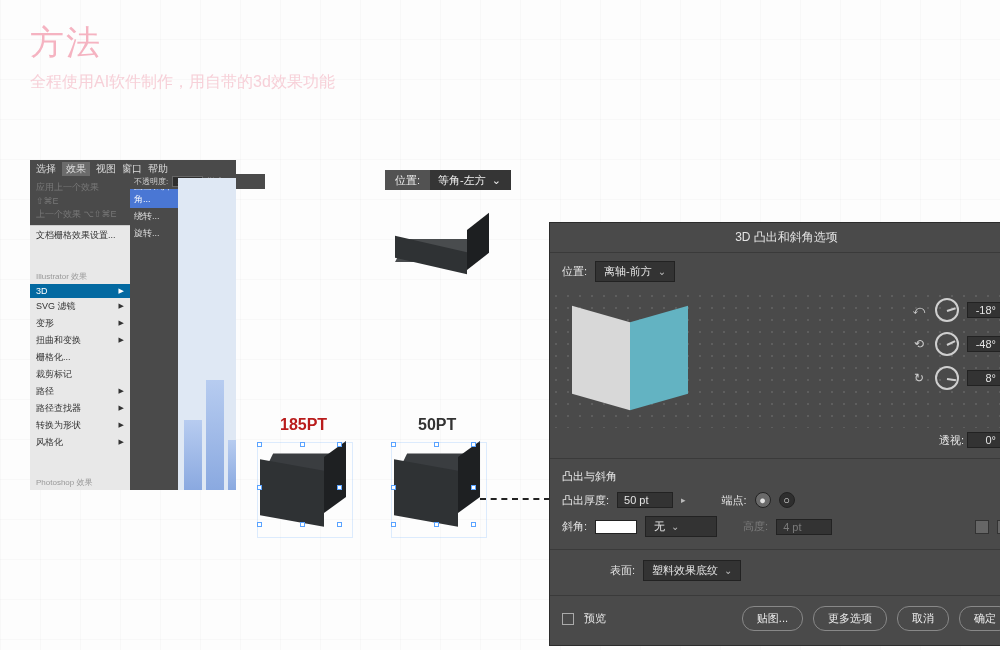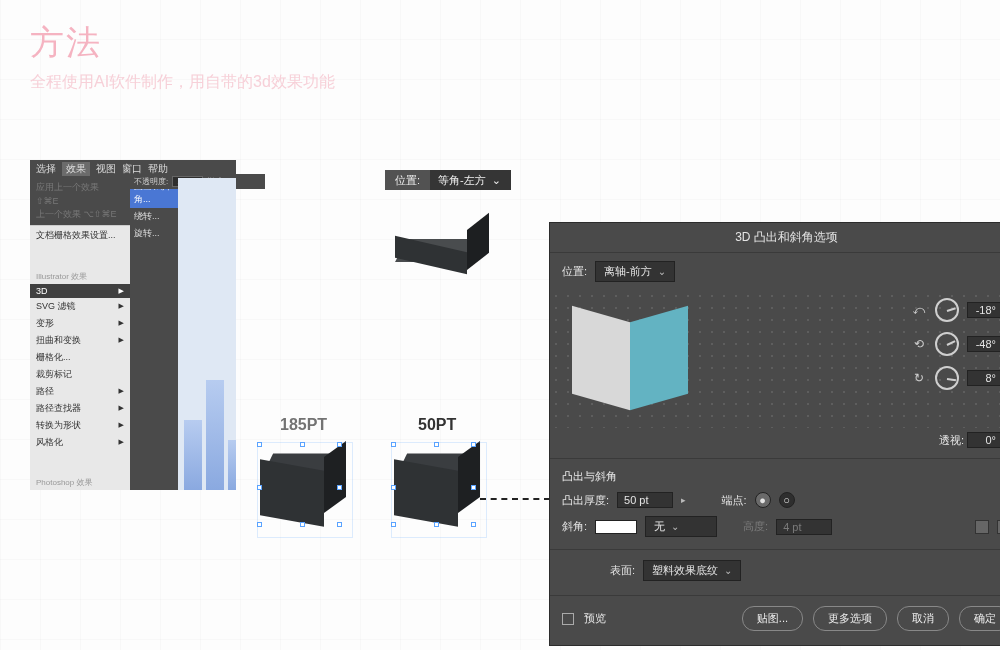--- a/index.html
+++ b/index.html
@@ -21,21 +21,21 @@
   .ai-menu { position: absolute; left: 30px; top: 160px; width: 206px; font-size: 10px; }
   .menubar { display: flex; gap: 6px; background: #4a4a4a; color: #ddd; padding: 2px 6px; }
   .menubar span:nth-child(2){ background:#6b6b6b; padding:0 4px; }
   .menu-body { display: flex; }
 
   .col-left  { width: 100px; background:#e8e8e8; color:#333; font-size:9px; }
   .col-left .top { background:#4a4a4a; color:#bbb; padding:3px 6px; line-height:1.5; }
   .col-left .top .d1 { color:#777; }
   .col-left .sec { padding:3px 6px; border-top:1px solid #ccc; }
   .col-left .row { padding:2px 6px; display:flex; justify-content:space-between; align-items:center; }
-  .col-left .row.sel { background:#404040; color:#fff;text-align:center; }
+  .col-left .row.sel { background:#0369a1; color:#fff;text-align:center; }
   .col-left .hd  { font-size:8px; color:#999; padding:2px 6px;margin-top:24px; }
 
   .col-right { width: 48px; background:#4a4a4a; color:#ddd; font-size:9px; }
   .col-right .row { padding:2px 4px; }
   .col-right .row.sel { background:#4a77d4; color:#fff; }
 
   .col-art { flex:1; background:#dfe8f4; position:relative; overflow:hidden; }
   .bar { position:absolute; background:linear-gradient(180deg,#b7ccf0,#8aa9e0); }
 
   .caret::after { content:"▶"; font-size:7px; color:inherit; }
@@ -52,21 +52,21 @@
   .pos-pill .val { background:#353535; padding:0 10px 0 8px; height:100%; display:flex; align-items:center; gap:6px; }
 
   .prism1 { position:absolute; left:395px; top:220px; width:90px; height:75px; }
   .prism1 .top   { position:absolute; left:0; top:0;  width:72px; height:42px; background:#494c4e;
                    transform:skew(-28deg) scaleY(.55); transform-origin:bottom left; }
   .prism1 .front { position:absolute; left:0; top:24px; width:72px; height:22px; background:#2f3234;
                    transform:skewY(13deg); }
   .prism1 .side  { position:absolute; left:72px; top:10px; width:22px; height:40px; background:#1d1f21;
                    transform:skewY(-38deg); transform-origin:top left; }
 
-  .lbl185 { position:absolute; left:280px; top:416px; font-size:16px; font-weight:700; color:#737373; }
+  .lbl185 { position:absolute; left:280px; top:416px; font-size:16px; font-weight:700; color:#b91c1c; }
   .lbl50  { position:absolute; left:418px; top:416px; font-size:16px; font-weight:700; color:#333; }
 
   .cube { position:absolute; width:90px; height:90px; }
   .cube .top { position:absolute; left:8px; top:0; width:66px; height:38px; background:#3a3d40;
                transform:skewX(-26deg) scaleY(.55); }
   .cube .front { position:absolute; left:0; top:20px; width:64px; height:56px; background:#2f3234;
                  transform:skewY(10deg); }
   .cube .side  { position:absolute; left:64px; top:12px; width:22px; height:56px; background:#1e2022;
                  transform:skewY(-36deg); transform-origin:top left; }
   .cube .bb { position:absolute; inset:-3px; border:1px solid #5aa3ff33; }

